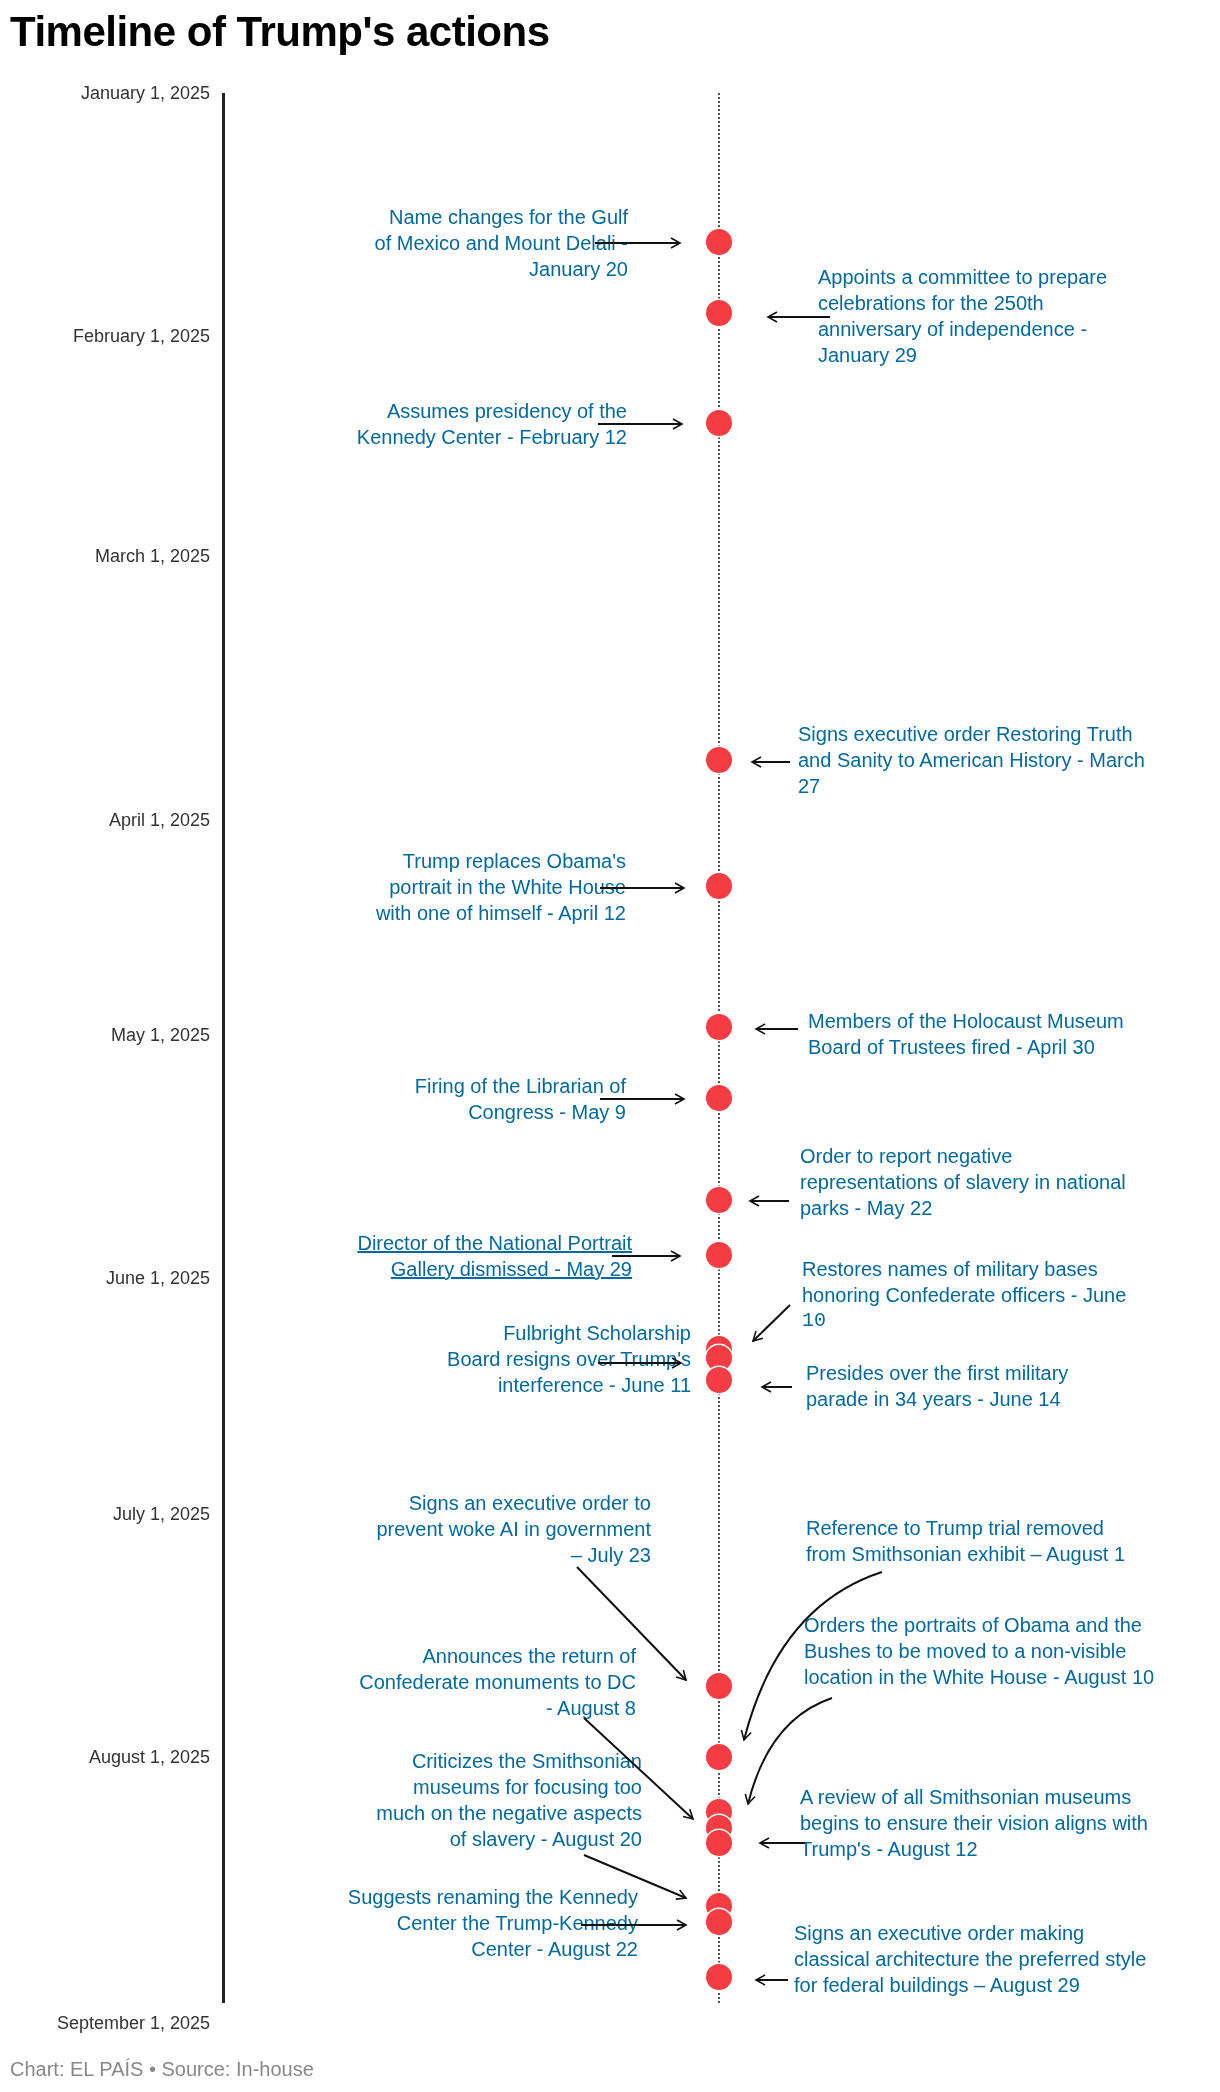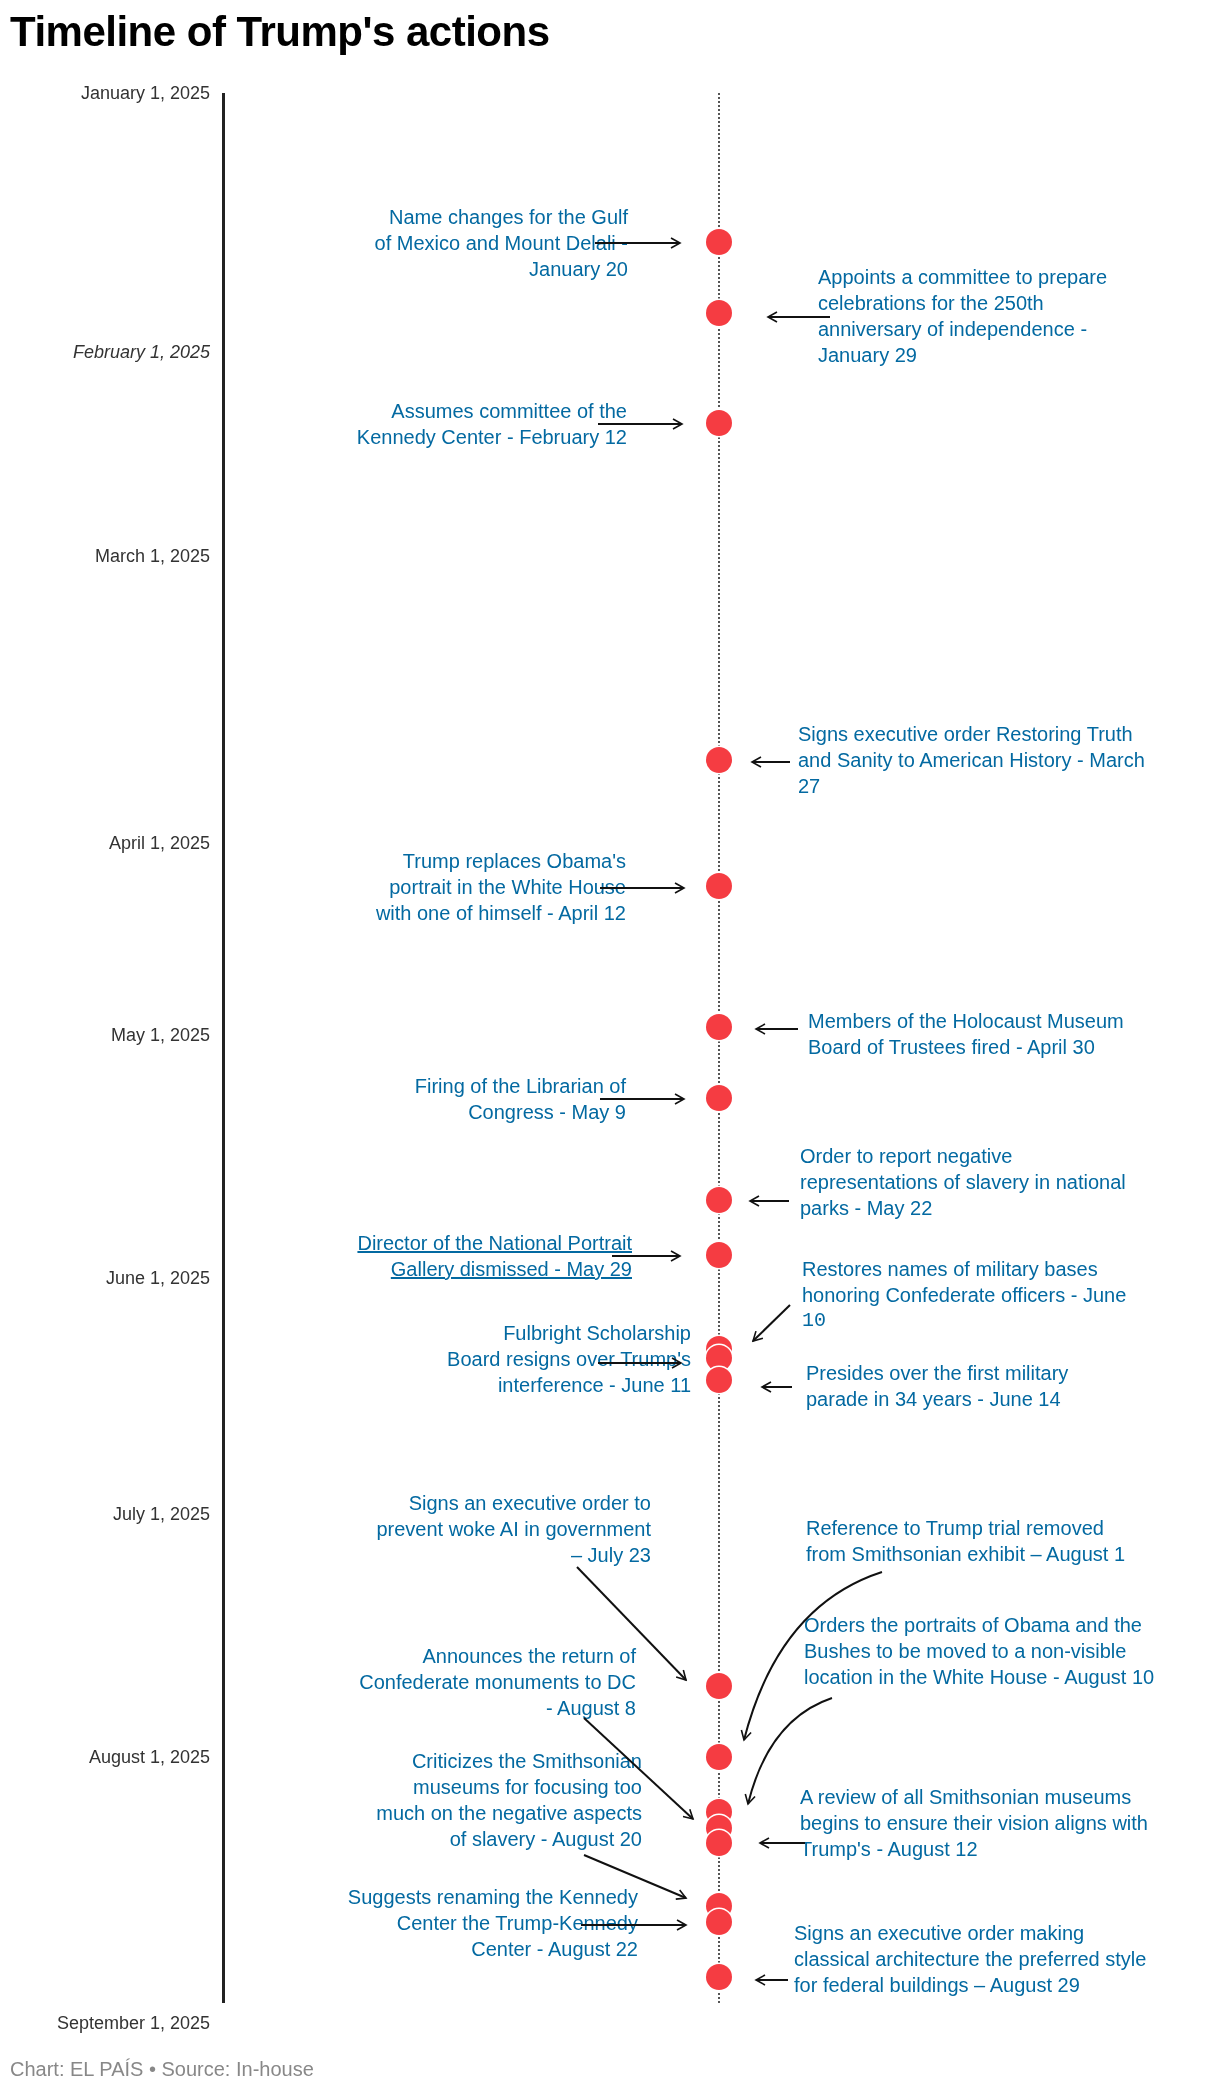--- a/index.html
+++ b/index.html
@@ -23,23 +23,23 @@
 </head>
 <body>
 
 <h1 class="title">Timeline of Trump's actions</h1>
 
 <div class="axis-line"></div>
 <div class="center-line"></div>
 
 <div id="ticks">
     <div class="tick-label" style="top: 93px;">January 1, 2025</div>
-    <div class="tick-label" style="top: 352px; font-style: italic;">February 1, 2025</div>
+    <div class="tick-label" style="top: 336px;">February 1, 2025</div>
     <div class="tick-label" style="top: 556px;">March 1, 2025</div>
-    <div class="tick-label" style="top: 843px; margin-left: 37px;">April 1, 2025</div>
+    <div class="tick-label" style="top: 820px; margin-left: 37px;">April 1, 2025</div>
     <div class="tick-label" style="top: 1035px;">May 1, 2025</div>
     <div class="tick-label" style="top: 1278px;">June 1, 2025</div>
     <div class="tick-label" style="top: 1514px;">July 1, 2025</div>
     <div class="tick-label" style="top: 1757px;">August 1, 2025</div>
     <div class="tick-label" style="top: 2002px; margin-top: 21px;">September 1, 2025</div>
   </div>
 <div id="dots">
     <div class="dot" style="top: 242px; background: rgb(245, 60, 66);"></div>
     <div class="dot" style="top: 313px; background: rgb(245, 60, 66);"></div>
     <div class="dot" style="top: 423px; background: rgb(245, 60, 66);"></div>
@@ -67,21 +67,21 @@
       <div style="white-space: nowrap;">of Mexico and Mount Delali -</div>
       <div style="white-space: nowrap;">January 20</div>
     </div>
     <div class="ann right" style="top: 264px; left: 818px;">
       <div style="white-space: nowrap;">Appoints a committee to prepare</div>
       <div style="white-space: nowrap;">celebrations for the 250th</div>
       <div style="white-space: nowrap;">anniversary of independence -</div>
       <div style="white-space: nowrap;">January 29</div>
     </div>
     <div class="ann left" style="top: 398px; right: 593px;">
-      <div style="white-space: nowrap;">Assumes committee of the</div>
+      <div style="white-space: nowrap;">Assumes presidency of the</div>
       <div style="white-space: nowrap;">Kennedy Center - February 12</div>
     </div>
     <div class="ann right" style="top: 721px; left: 798px;">
       <div style="white-space: nowrap;">Signs executive order Restoring Truth</div>
       <div style="white-space: nowrap;">and Sanity to American History - March</div>
       <div style="white-space: nowrap;">27</div>
     </div>
     <div class="ann left" style="top: 848px; right: 594px;">
       <div style="white-space: nowrap;">Trump replaces Obama's</div>
       <div style="white-space: nowrap;">portrait in the White House</div>

